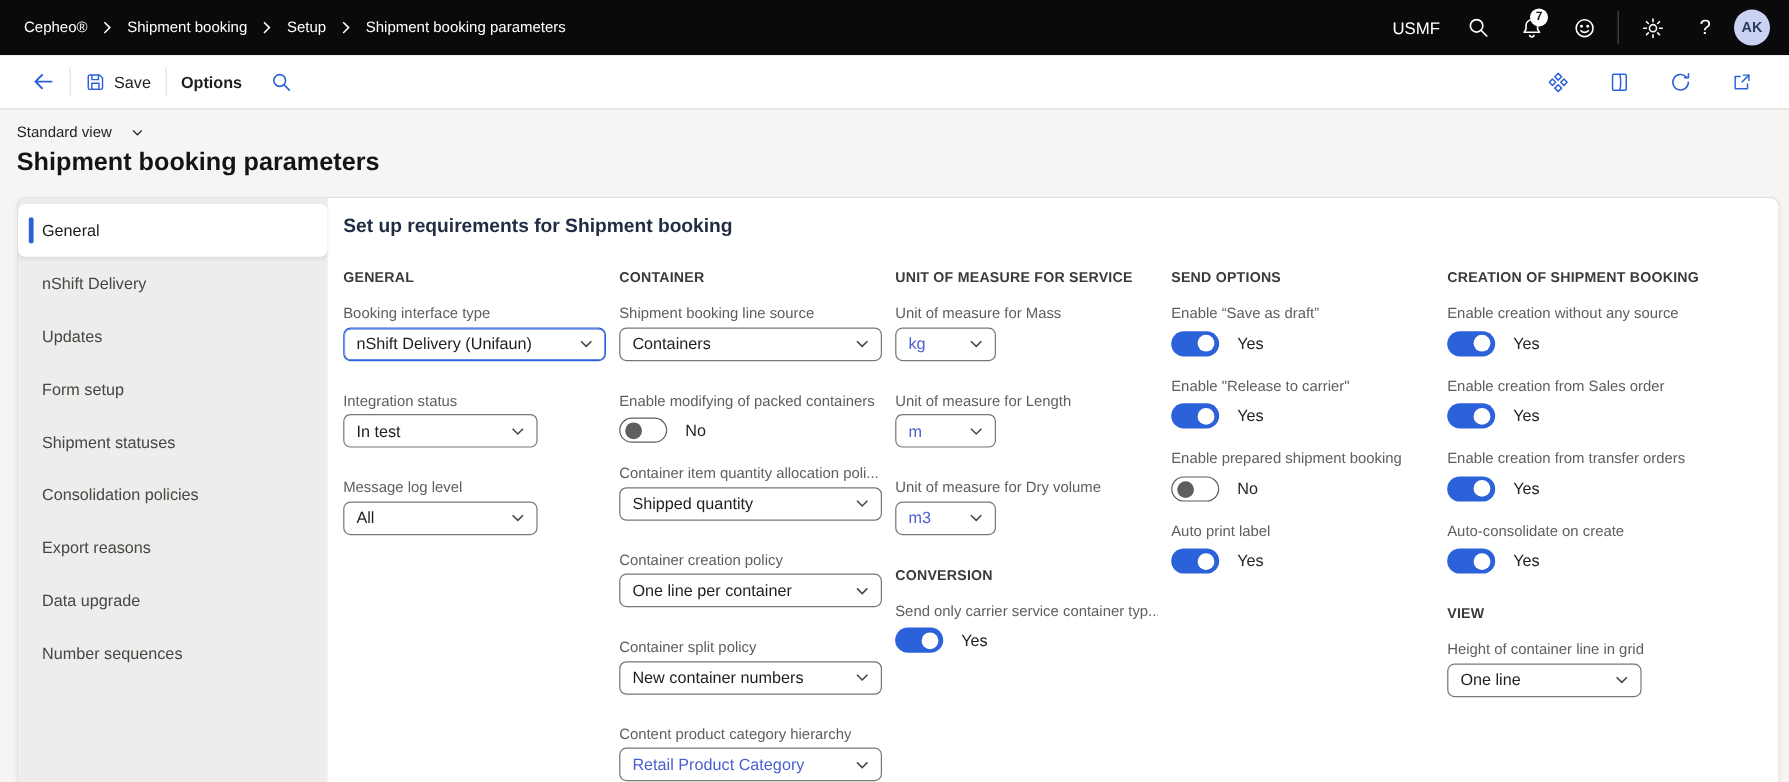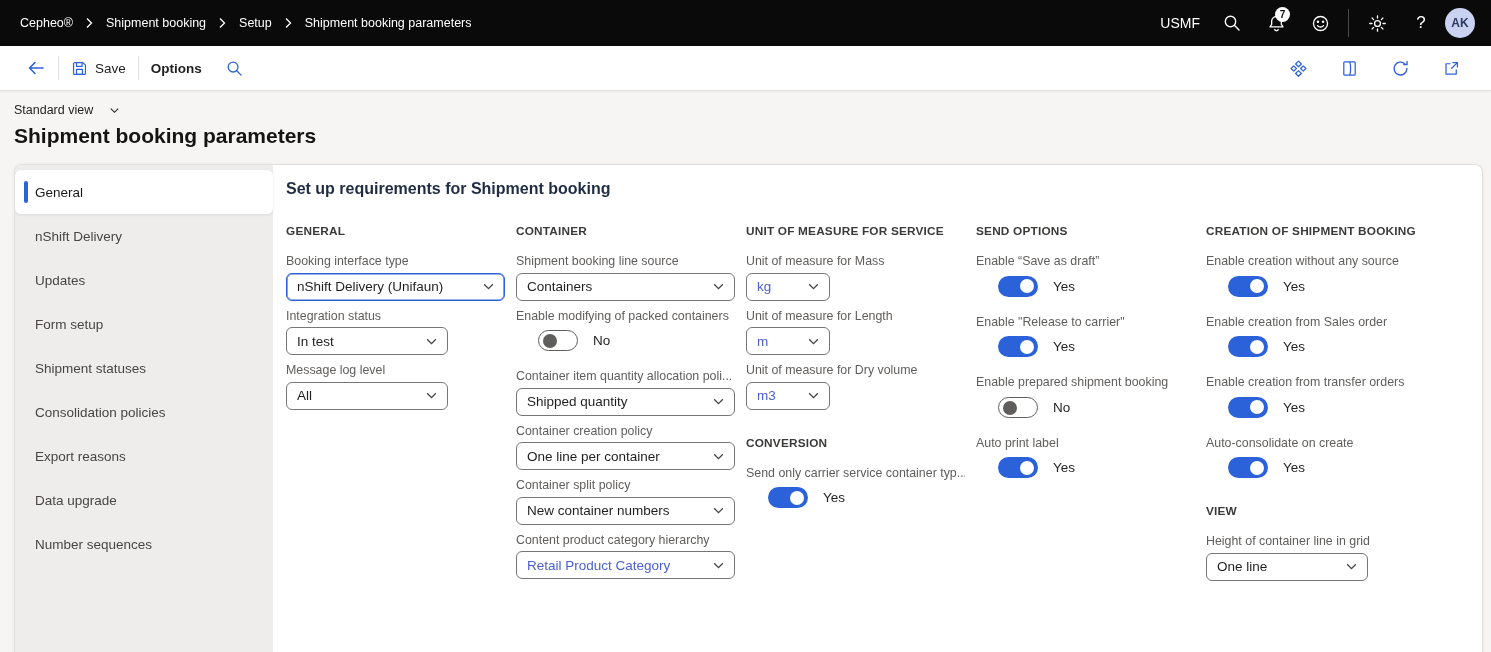--- a/index.html
+++ b/index.html
@@ -78,37 +78,37 @@
   .nav-item.active .nav-indicator { display:block; }
 
   
   .content { flex:1; padding:15px 12px 0 13px; overflow:hidden; }
   .content-heading { font-size:16px; font-weight:bold; color:#1f2c43; margin-bottom:26px; }
   .columns { display:flex; gap:11px; }
   .col { width:219px; flex:0 0 219px; }
   .section + .section { margin-top:26px; }
   .section-title { font-size:11.8px; font-weight:bold; color:#3b3a39; margin-bottom:16px; letter-spacing:.2px; }
 
-  .field { margin-bottom:8px; }
+  .field { margin-bottom:26px; }
   .field--toggle { margin-bottom:18px; }
   .field-label {
     font-size:12.4px; color:#605e5c; margin-bottom:3px; line-height:1.25;
     white-space:nowrap; overflow:hidden;
   }
   .combo {
     height:28px; background:#fff; border:1px solid #767674; border-radius:6px;
     display:flex; align-items:center; justify-content:space-between;
     padding:0 9px 0 10px; font-size:13.5px; cursor:pointer;
   }
   .combo.focus { border:1px solid var(--accent,#2c62d9); box-shadow:inset 0 0 0 .6px var(--accent,#2c62d9); }
   .combo.link .combo-value { color: var(--link,#4a5fd0); }
   .combo-value { white-space:nowrap; overflow:hidden; }
   .w-full { width:219px; } .w-mid { width:162px; } .w-sm { width:84px; }
 
-  .toggle-row { display:flex; align-items:center; gap:15px; margin-top:6px;margin-left:22px; }
+  .toggle-row { display:flex; align-items:center; gap:15px; margin-top:6px; }
   .toggle { width:40px; height:21px; border-radius:11px; position:relative; cursor:pointer; }
   .toggle.on { background: var(--accent,#2c62d9); }
   .toggle.on .knob { position:absolute; right:4px; top:3.5px; width:14px; height:14px; border-radius:50%; background:#fff; }
   .toggle.off { background:#fff; border:1px solid #5f5e5c; }
   .toggle.off .knob { position:absolute; left:3.5px; top:3px; width:14px; height:14px; border-radius:50%; background:#5f5e5c; }
   .toggle-text { font-size:13.5px; color:#252423; }
 </style>
 </head>
 <body>
 

